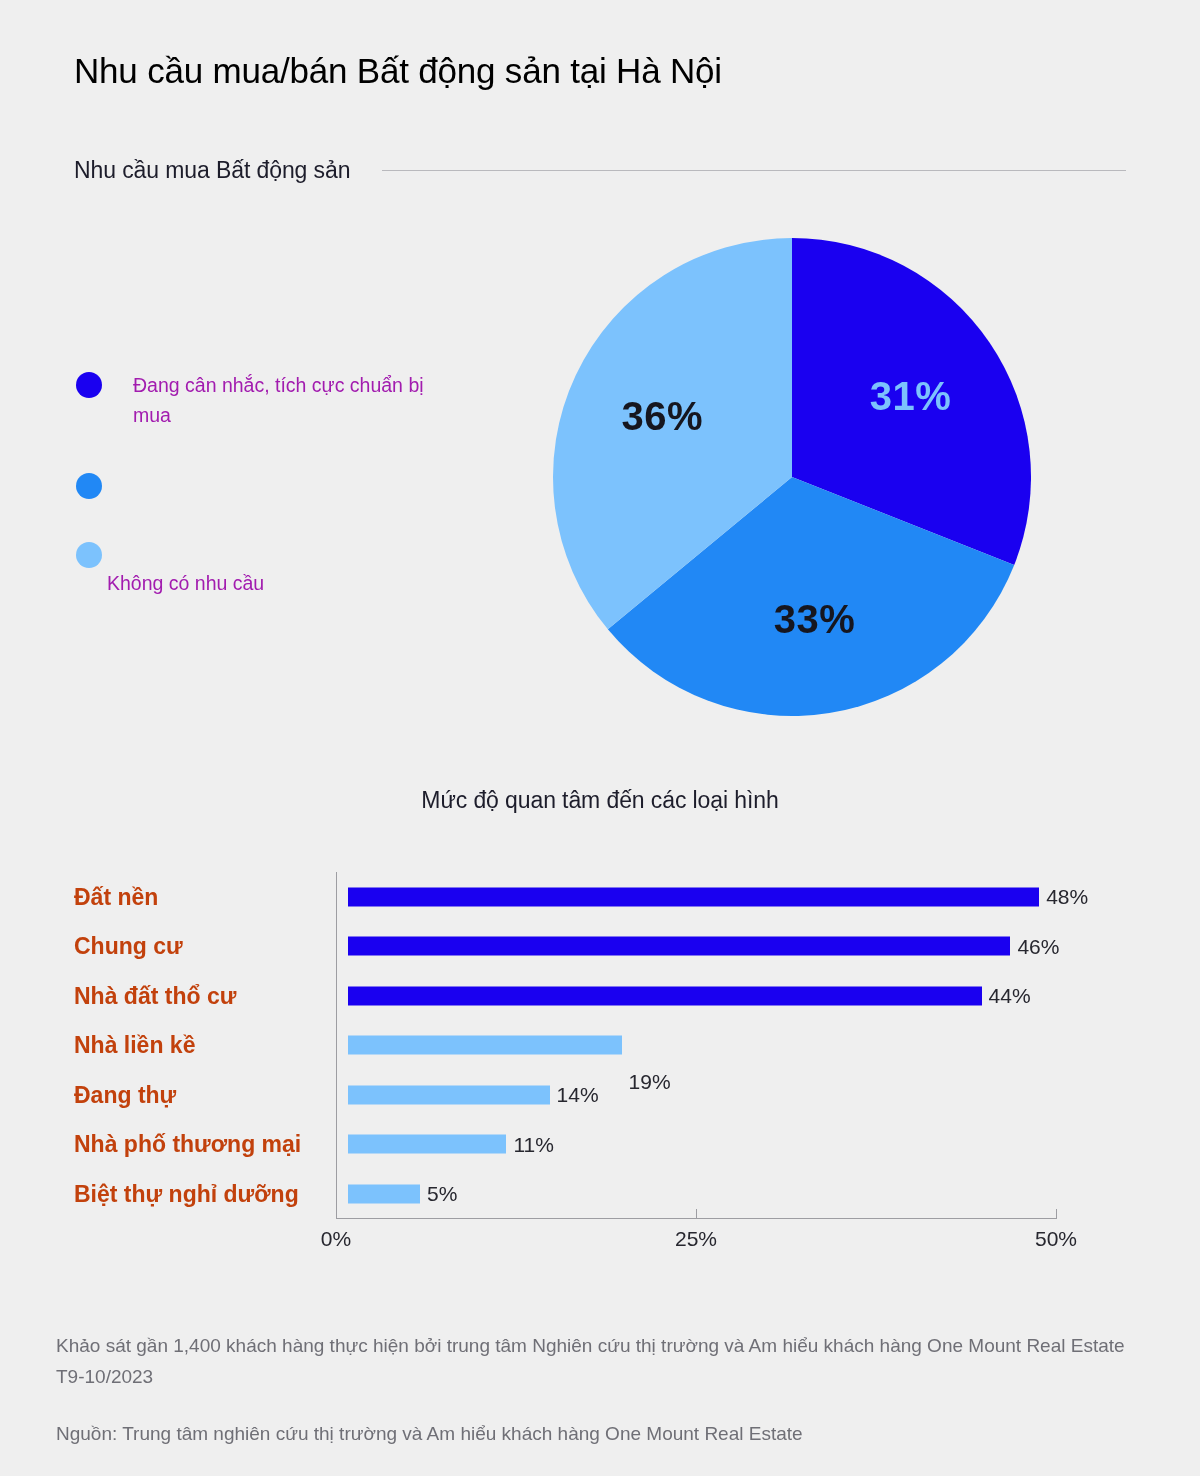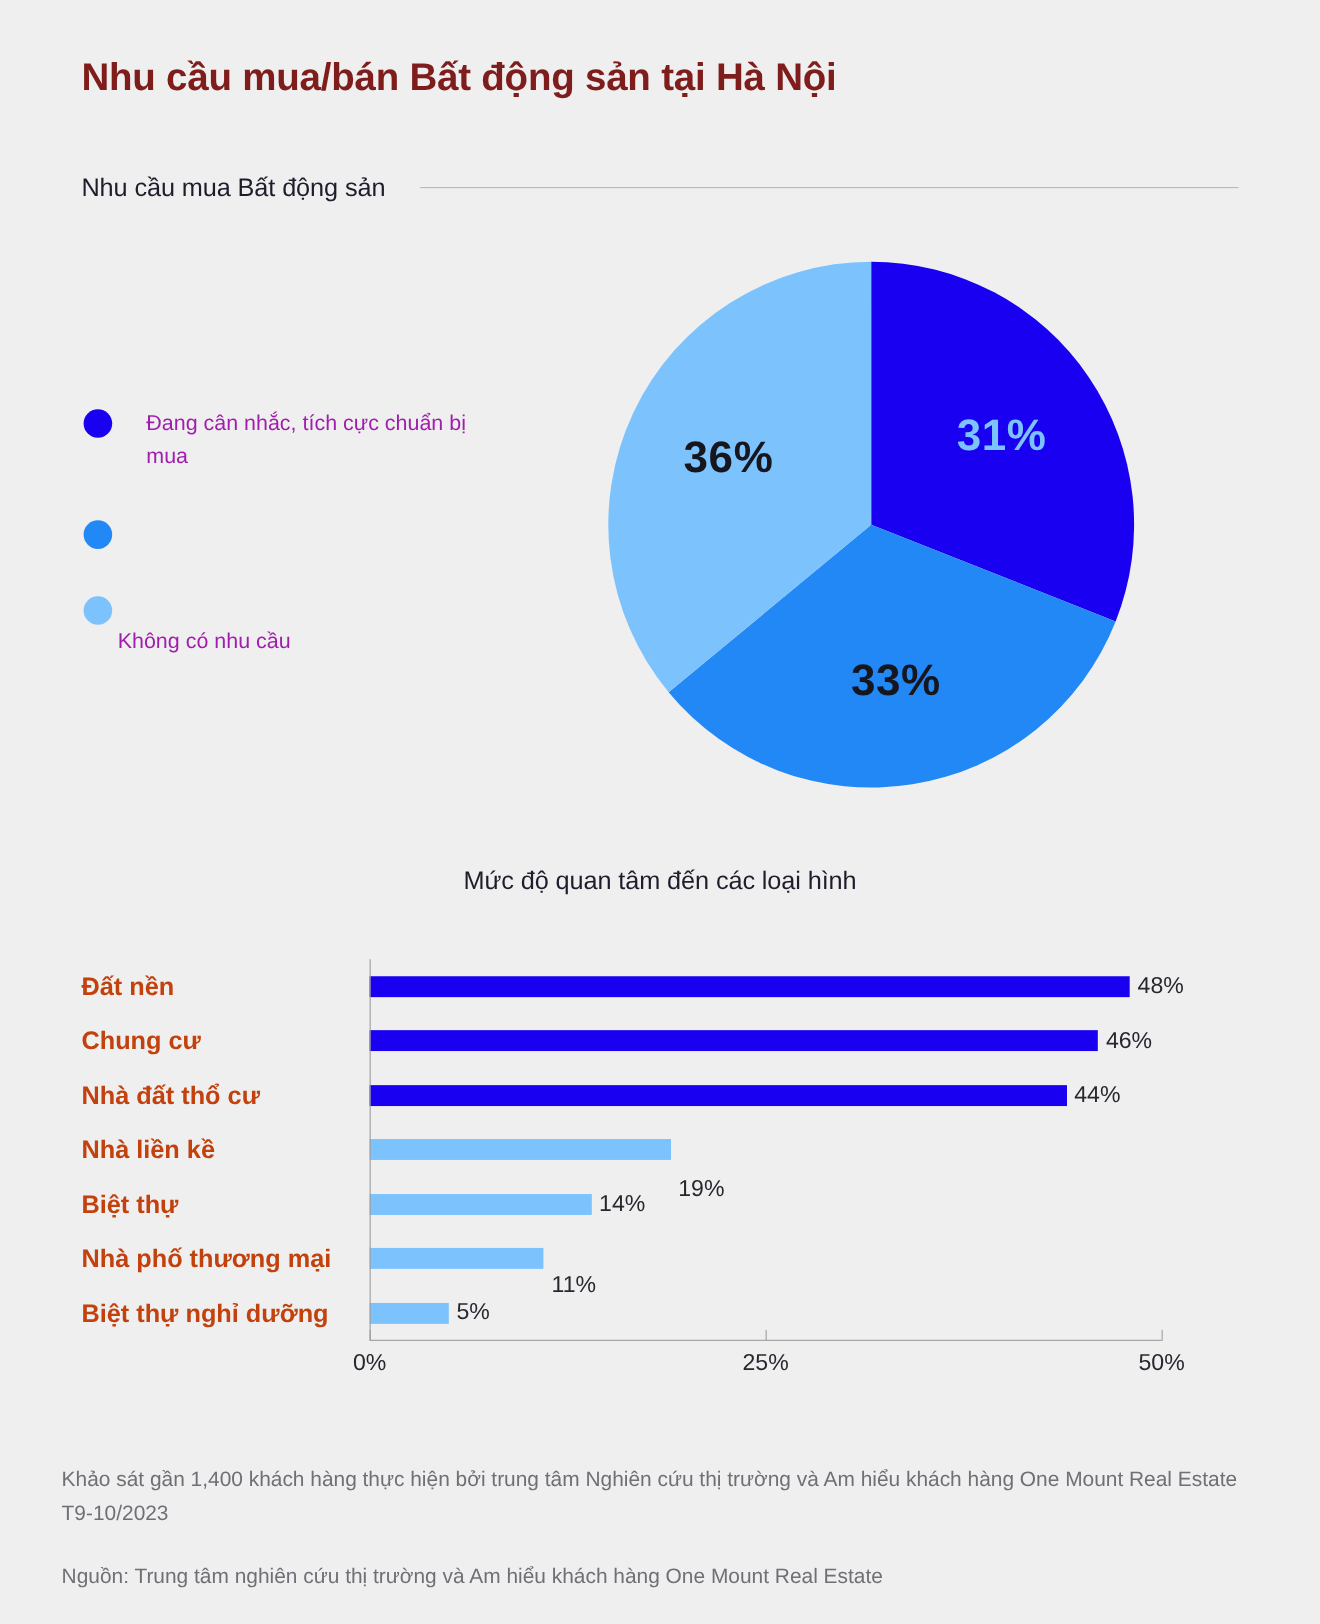--- a/index.html
+++ b/index.html
@@ -19,23 +19,23 @@
     height: 1476px;
     background: #efefef;
   }
 
   
   .main-title {
     position: absolute;
     left: 74px;
     top: 48px;
     font-size: 35px;
-    font-weight: 700;
+    font-weight: 400;
     letter-spacing: -0.2px;
-    color: #7f1d1d;
+    color: #000000;
     line-height: 1.3;
   }
 
   
   .section-head {
     position: absolute;
     left: 74px;
     display: flex;
     align-items: center;
     width: 1052px;
@@ -134,21 +134,21 @@
     top: 50%;
     transform: translateY(-50%);
     font-size: 23px;
     color: #c2410c;
     white-space: nowrap;
     font-weight: bold;
   }
 
   .bar-track {
     position: absolute;
-    left: 262px;
+    left: 274px;
     top: 50%;
     transform: translateY(-50%);
     width: 602px;
     height: 19px;
   }
 
   .bar-fill {
     position: absolute;
     left: 0;
     top: 0;
@@ -284,31 +284,31 @@
           </div>
         </div>
         <div class="bar-row">
           <div class="bar-cat">Nhà liền kề</div>
           <div class="bar-track">
             <div class="bar-fill" style="width: 273.6px; background: rgb(124, 194, 253);"></div>
             <div class="bar-val" style="left: 273.6px; margin-top: 36px;">19%</div>
           </div>
         </div>
         <div class="bar-row">
-          <div class="bar-cat">Biệt thự</div>
+          <div class="bar-cat">Đang thự</div>
           <div class="bar-track">
             <div class="bar-fill" style="width: 201.6px; background: rgb(124, 194, 253);"></div>
             <div class="bar-val" style="left: 201.6px;">14%</div>
           </div>
         </div>
         <div class="bar-row">
           <div class="bar-cat">Nhà phố thương mại</div>
           <div class="bar-track">
             <div class="bar-fill" style="width: 158.4px; background: rgb(124, 194, 253);"></div>
-            <div class="bar-val" style="left: 158.4px; margin-top: 24px;">11%</div>
+            <div class="bar-val" style="left: 158.4px;">11%</div>
           </div>
         </div>
         <div class="bar-row">
           <div class="bar-cat">Biệt thự nghỉ dưỡng</div>
           <div class="bar-track">
             <div class="bar-fill" style="width: 72px; background: rgb(124, 194, 253);"></div>
             <div class="bar-val" style="left: 72px;">5%</div>
           </div>
         </div>
       </div>

